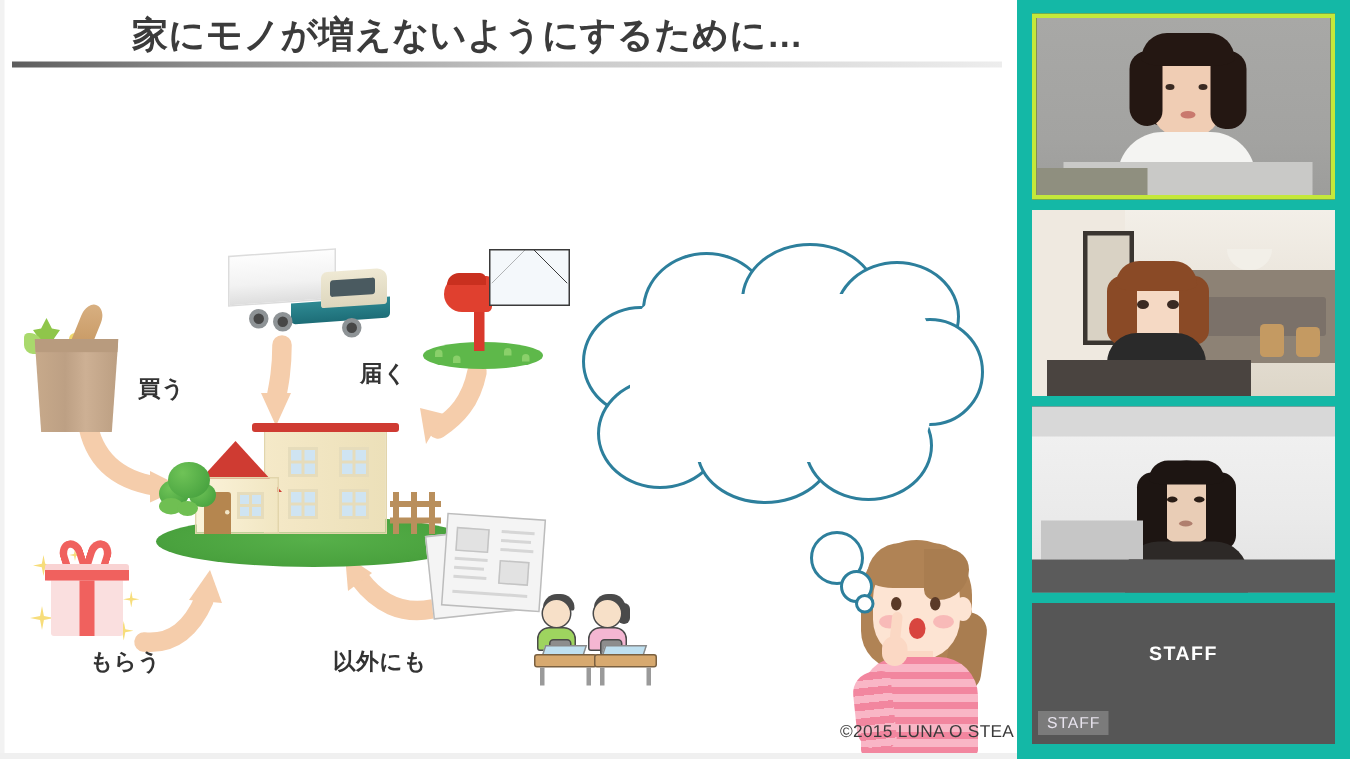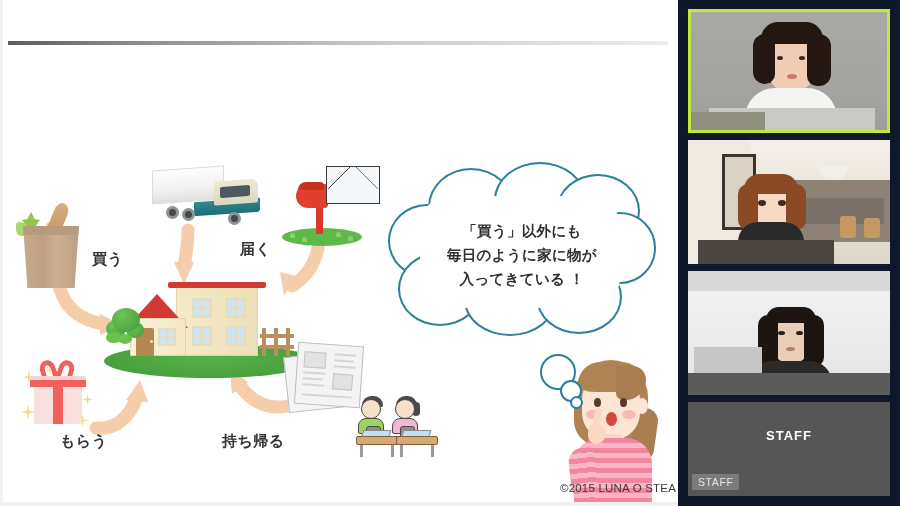--- a/index.html
+++ b/index.html
@@ -222,21 +222,21 @@
 
   
   #copyright {
     position:absolute; left:560px; top:482px;
     font-size: 11.5px; color:#3a3a3a; letter-spacing:.2px; white-space:nowrap;
   }
 
   
   #video-panel {
     position:absolute; left:678px; top:0; width:222px; height:506px;
-    background:#0f172a;
+    background:#14b8a6;
   }
   .tile { position:absolute; left:10px; width:202px; overflow:hidden; background:#2b2b2b; }
   #tile-1 { top:9px; height:124px; border:3px solid #c4e83a; }
   #tile-2 { top:140px; height:124px; }
   #tile-3 { top:271px; height:124px; }
   #tile-4 { top:402px; height:94px; background:#565656; }
 
   .tile-inner { position:absolute; inset:0; }
 
   
@@ -275,20 +275,21 @@
   }
 </style>
 </head>
 <body>
 
 <div id="root">
 
   <div id="slide">
     <div class="slide-edge-left"></div>
 
+    <div id="slide-title">家にモノが増えないようにするために…</div>
     <div id="title-rule"></div>
 
 
     <div id="canvas">
 
       <svg class="arrow" style="left:0;top:0;width:678px;height:368px;">
 
         <path d="M58,142 C62,168 78,182 104,186" stroke="#f5cdab" stroke-width="13" fill="none" stroke-linecap="round"></path>
         <path d="M100,176 L122,187 L100,197 Z" fill="#f5cdab"></path>
 
@@ -396,21 +397,21 @@
           <div class="np-col" style="left:6px;top:28px;width:22px;height:2px;"></div>
           <div class="np-col" style="left:6px;top:34px;width:20px;height:2px;"></div>
           <div class="np-col" style="left:6px;top:40px;width:22px;height:2px;"></div>
           <div class="np-col" style="left:36px;top:8px;width:22px;height:2px;"></div>
           <div class="np-col" style="left:36px;top:14px;width:20px;height:2px;"></div>
           <div class="np-col" style="left:36px;top:20px;width:22px;height:2px;"></div>
           <div class="np-block" style="left:36px;top:28px;width:20px;height:16px;"></div>
           <div class="np-col" style="left:6px;top:50px;width:50px;height:2px;"></div>
         </div>
       </div>
-      <div class="lbl" style="left:222px; top:294px;">持ち帰る</div>
+      <div class="lbl" style="left:222px; top:294px;">以外にも</div>
 
       <div id="kids">
         <div style="position:absolute;left:0;top:10px;">
           <div class="kid-hair" style="left:6px;top:0;"></div>
           <div class="kid-head" style="left:5px;top:3px;"></div>
           <div class="kid-body" style="left:2px;top:22px;background:#9ed45f;"></div>
           <div class="kid-bag" style="left:10px;top:30px;"></div>
         </div>
         <div style="position:absolute;left:34px;top:10px;">
           <div class="kid-hair" style="left:6px;top:0;"></div>
@@ -436,23 +437,20 @@
       <div id="bubble">
         <div class="bb-lobe" style="left:40px;  top:0;    width:86px; height:78px;"></div>
         <div class="bb-lobe" style="left:106px; top:-6px; width:92px; height:76px;"></div>
         <div class="bb-lobe" style="left:168px; top:6px;  width:84px; height:74px;"></div>
         <div class="bb-lobe" style="left:0;     top:36px; width:78px; height:74px;"></div>
         <div class="bb-lobe" style="left:196px; top:44px; width:72px; height:72px;"></div>
         <div class="bb-lobe" style="left:10px;  top:84px; width:84px; height:74px;"></div>
         <div class="bb-lobe" style="left:76px;  top:96px; width:92px; height:72px;"></div>
         <div class="bb-lobe" style="left:148px; top:92px; width:86px; height:74px;"></div>
         <div class="bb-mask" style="left:32px; top:28px; width:200px; height:112px; border-radius:30px;"></div>
-        <div id="bubble-text">「買う」以外にも
-毎日のように家に物が
-入ってきている ！</div>
         <div class="bb-tail tl1"></div>
         <div class="bb-tail tl2"></div>
         <div class="bb-tail tl3"></div>
       </div>
 
       <div id="woman">
         <div class="wm-hair-back"></div>
         <div class="wm-pony"></div>
         <div class="wm-face"></div>
         <div class="wm-ear"></div>

